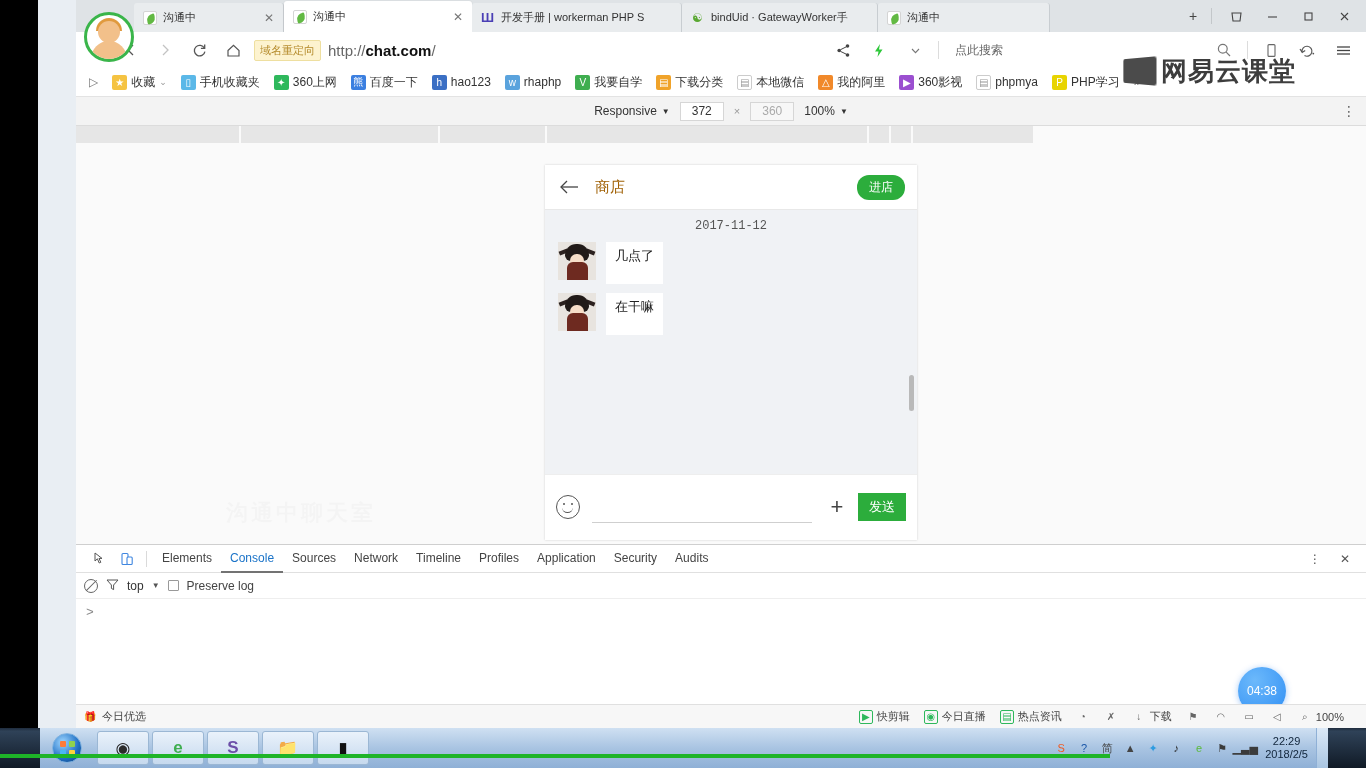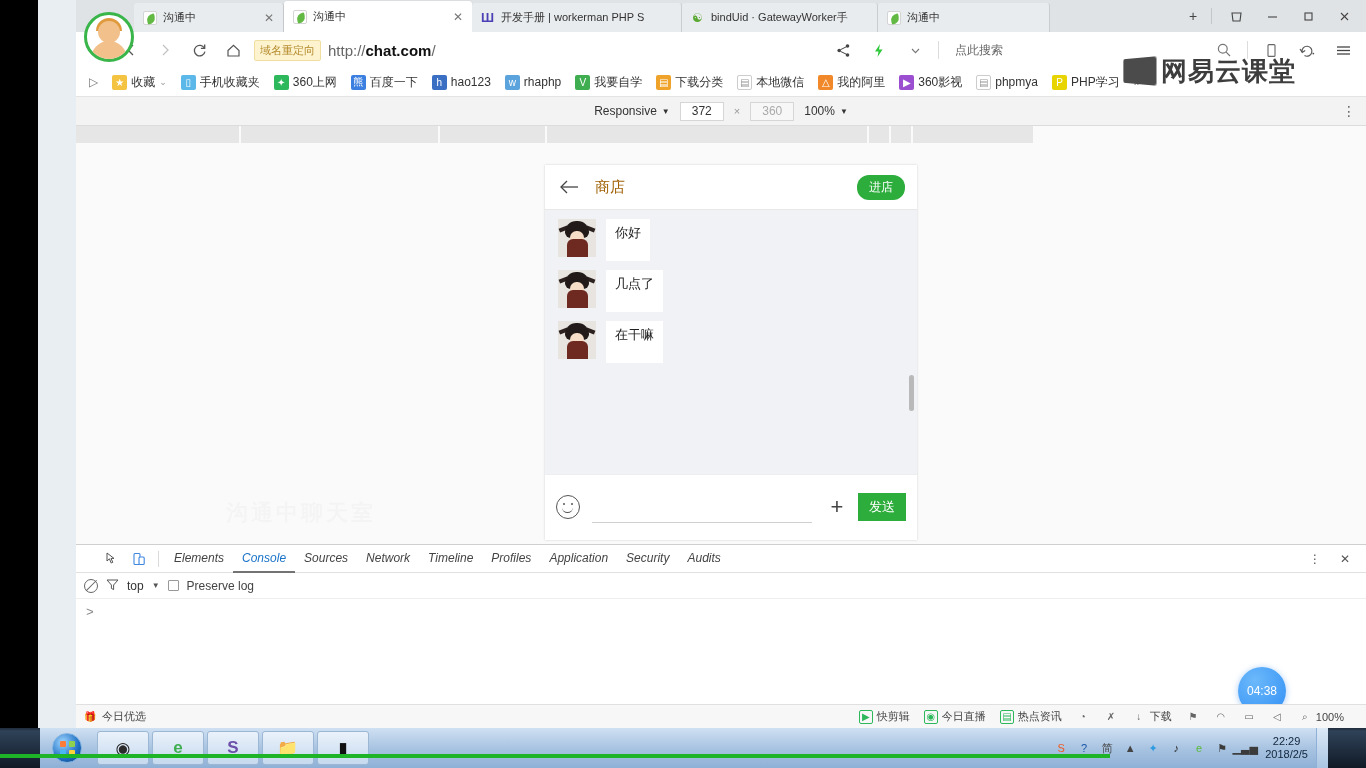--- a/index.html
+++ b/index.html
@@ -174,21 +174,21 @@
      border-bottom: 1px solid #cfcfcf; align-self: flex-end; margin-bottom: 16px; }
   .plus-btn { font-size: 22px; color: #444; width: 26px; text-align: center;
      flex: 0 0 26px; font-weight: 300; }
   .send-btn { background: #2cad3c; color: #fff; font-size: 13px; padding: 5px 11px;
      margin-left: 8px; flex: 0 0 auto; }
 
   
   .devtools { position: absolute; left: 38px; top: 544px; width: 1290px; height: 160px;
      background: #fff; border-top: 1px solid #cfcfcf; }
   .dt-tabbar { height: 28px; display: flex; align-items: center;
-     border-bottom: 1px solid #e0e0e0; padding-left: 24px; font-style: italic; }
+     border-bottom: 1px solid #e0e0e0; padding-left: 12px; }
   .dt-icobtn { width: 26px; height: 24px; display: flex; align-items: center;
      justify-content: center; color: #555; }
   .dt-icobtn.on { color: #3f86e0; }
   .dt-sep { width: 1px; height: 16px; background: #dadada; margin: 0 6px; }
   .dt-tab { font-size: 12px; color: #444; padding: 0 9px; line-height: 27px;
      height: 28px; white-space: nowrap; }
   .dt-tab.sel { color: #1a73c8; border-bottom: 2px solid #737373; }
   .dt-rightbtns { margin-left: auto; display: flex; align-items: center;
      padding-right: 8px; gap: 4px; }
   .dt-filterbar { height: 26px; display: flex; align-items: center; padding-left: 8px;
@@ -504,31 +504,22 @@
             <svg width="22" height="16" viewBox="0 0 22 16">
               <line x1="2" y1="8" x2="19" y2="8" stroke="#444" stroke-width="1.3"></line>
               <polyline points="8,2 2,8 8,14" fill="none" stroke="#444" stroke-width="1.3"></polyline>
             </svg>
           </div>
           <div class="chat-title">商店</div>
           <div class="enter-shop">进店</div>
         </div>
 
         <div class="chat-body">
+          <div class="chat-date">2017-11-12</div>
           <div id="msg-list">
-              <div class="msg-row">
-                <div class="msg-avatar">
-                  <span class="a-arm1"></span>
-                  <span class="a-arm2"></span>
-                  <span class="a-hair"></span>
-                  <span class="a-face"></span>
-                  <span class="a-body"></span>
-                </div>
-                <div class="msg-bubble">你好</div>
-              </div>
               <div class="msg-row">
                 <div class="msg-avatar">
                   <span class="a-arm1"></span>
                   <span class="a-arm2"></span>
                   <span class="a-hair"></span>
                   <span class="a-face"></span>
                   <span class="a-body"></span>
                 </div>
                 <div class="msg-bubble">几点了</div>
               </div>

